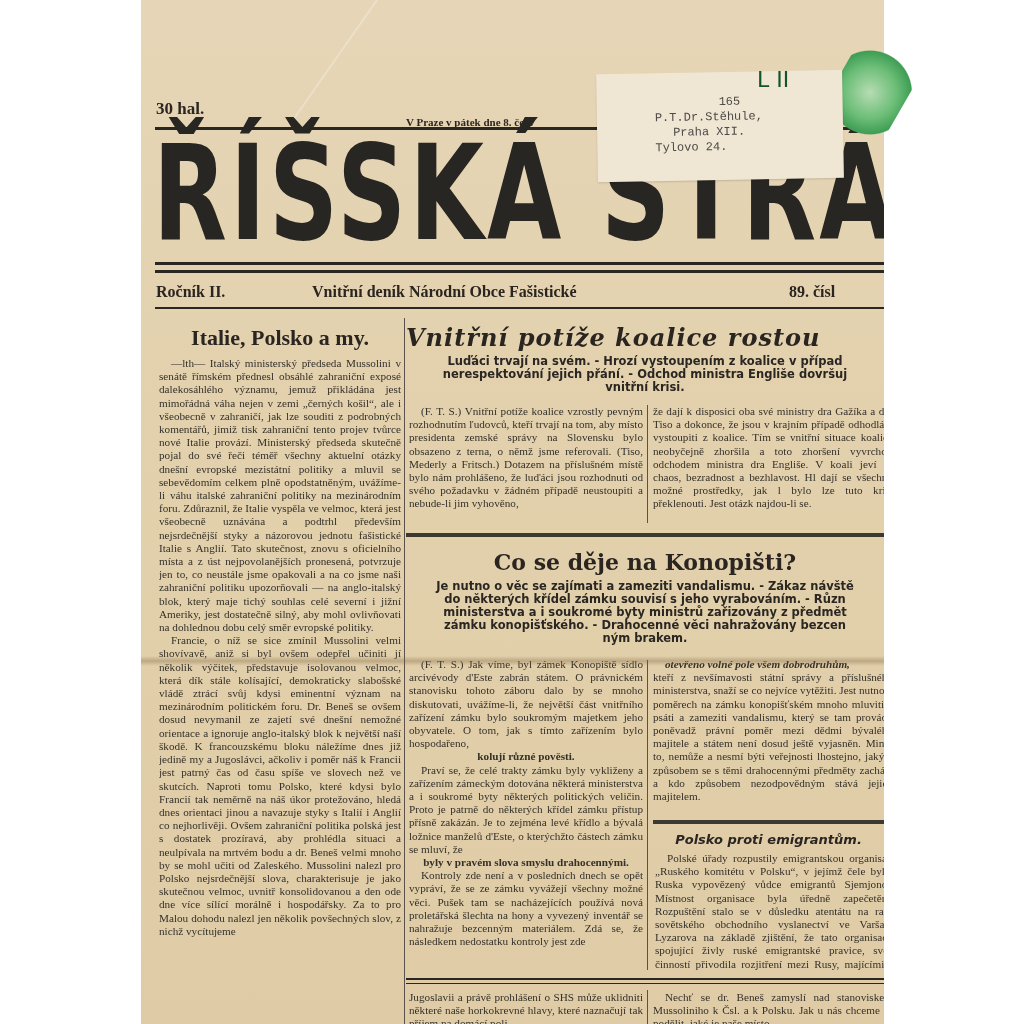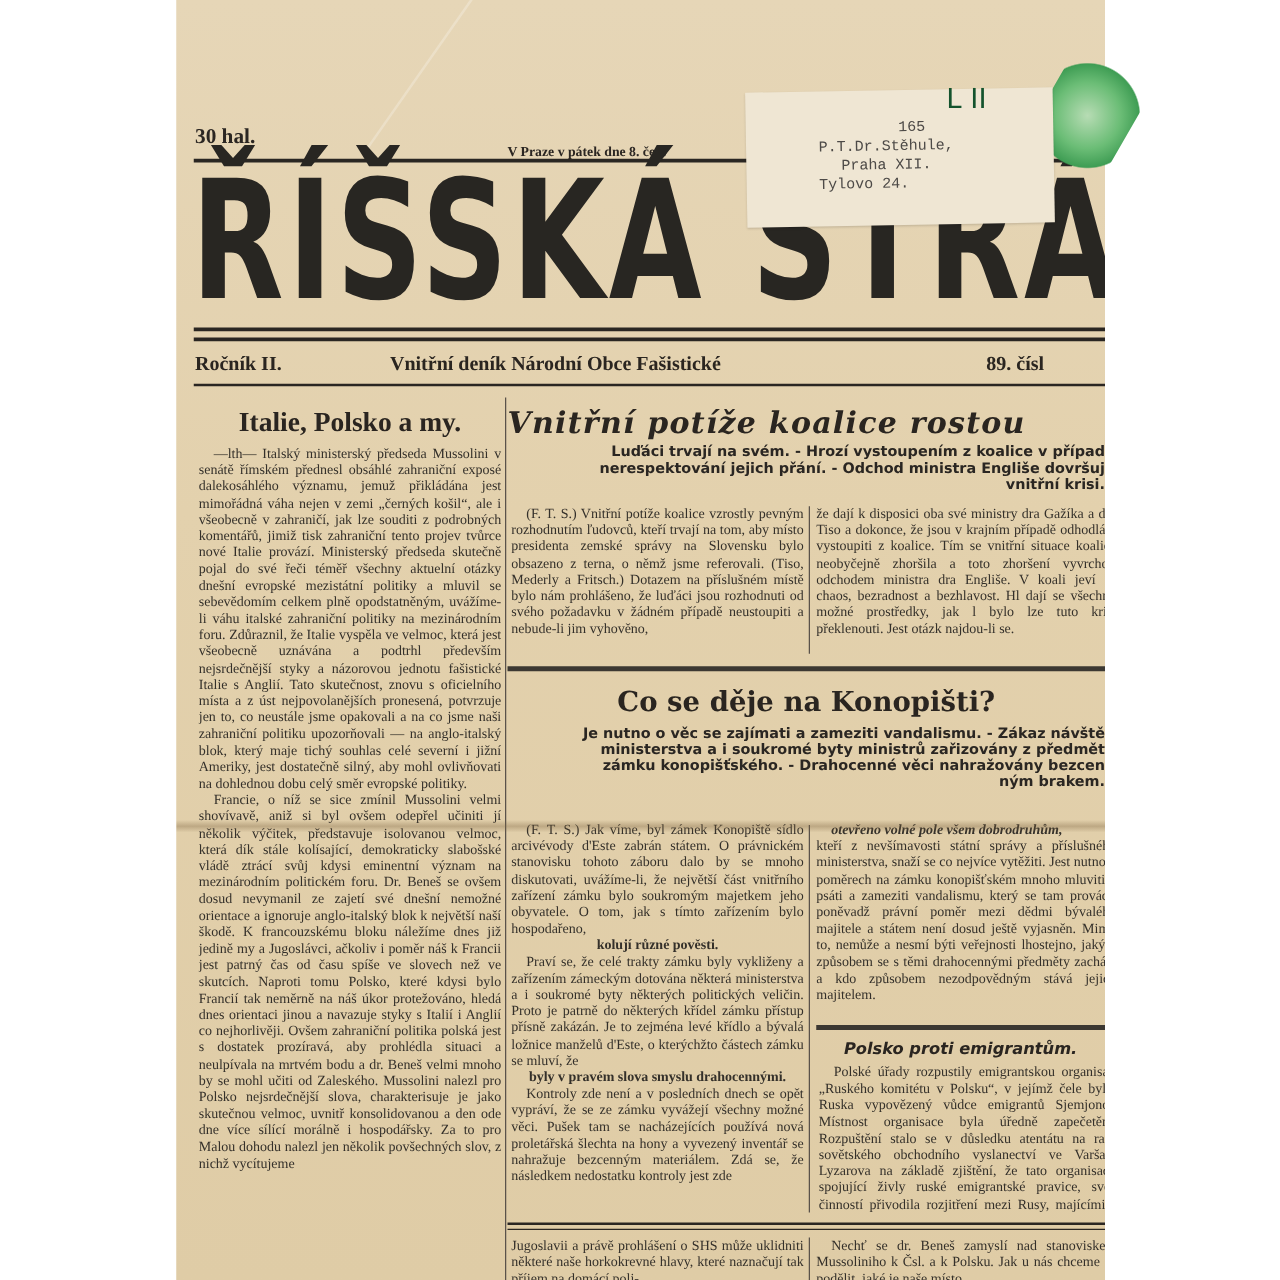--- a/index.html
+++ b/index.html
@@ -52,21 +52,21 @@
       transform: rotate(30deg); border-radius: 6px;
     }
 
     
     .col { position: absolute; font-size: 11.2px; line-height: 13.2px; text-align: justify; color: #34302a; }
     .col p { text-indent: 12px; }
     .vline { position: absolute; width: 1px; background: #5a524a; }
     .hrule-thick { position: absolute; height: 4px; background: #3c3832; }
     .h-left { position: absolute; left: 14px; top: 325px; width: 250px; font-size: 22px; font-weight: bold; text-align: center; }
     .h-vnitrni { position: absolute; left: 265px; top: 323px; font-family: "DejaVu Serif", serif; font-style: italic; font-weight: bold; font-size: 24px; white-space: nowrap; letter-spacing: 1px; }
-    .deck { position: absolute; font-family: "DejaVu Sans", sans-serif; font-weight: bold; font-size: 11.5px; line-height: 13px; text-align: right; color: #2a2622; white-space: nowrap; overflow: hidden; }
+    .deck { position: absolute; font-family: "DejaVu Sans", sans-serif; font-weight: bold; font-size: 11.5px; line-height: 13px; text-align: center; color: #2a2622; white-space: nowrap; overflow: hidden; }
     .h-kono { position: absolute; left: 265px; top: 549px; width: 478px; font-family: "DejaVu Serif", serif; font-weight: bold; font-size: 22px; text-align: center; }
     .sub-bold { font-weight: bold; text-align: center; text-indent: 0 !important; }
     .h-polsko { position: absolute; left: 510px; top: 832px; width: 235px; font-family: "DejaVu Sans", sans-serif; font-weight: bold; font-size: 13px; text-align: center; font-style: italic; }
     .clip { overflow: hidden; }
   </style>
 </head>
 <body>
 
 <div class="paper">
   <div class="diag"></div>
@@ -101,20 +101,21 @@
   <div class="vline" style="left:506px; top:405px; height:118px;"></div>
   <div class="col clip" style="left:512px; top:405px; width:240px; height:125px; text-indent:0;">
     <p style="text-indent:0">že dají k disposici oba své ministry dra Gažíka a dra Tiso a dokonce, že jsou v krajním případě odhodláni vystoupiti z koalice. Tím se vnitřní situace koalice neobyčejně zhoršila a toto zhoršení vyvrcholi odchodem ministra dra Engliše. V koali jeví se chaos, bezradnost a bezhlavost. Hl dají se všechny možné prostředky, jak l bylo lze tuto krisi překlenouti. Jest otázk najdou-li se.</p>
   </div>
 
   <div class="hrule-thick" style="left:265px; top:533px; width:478px;"></div>
 
   <div class="h-kono">Co se děje na Konopišti?</div>
   <div class="deck" style="left:265px; top:580px; width:478px;">
     <div>Je nutno o věc se zajímati a zameziti vandalismu. - Zákaz návště</div>
+    <div>do některých křídel zámku souvisí s jeho vyrabováním. - Různ</div>
     <div>ministerstva a i soukromé byty ministrů zařizovány z předmět</div>
     <div>zámku konopišťského. - Drahocenné věci nahražovány bezcen</div>
     <div>ným brakem.</div>
   </div>
   <div class="col clip" style="left:268px; top:658px; width:234px; height:314px;">
     <p>(F. T. S.) Jak víme, byl zámek Konopiště sídlo arcivévody d'Este zabrán státem. O právnickém stanovisku tohoto záboru dalo by se mnoho diskutovati, uvážíme-li, že největší část vnitřního zařízení zámku bylo soukromým majetkem jeho obyvatele. O tom, jak s tímto zařízením bylo hospodařeno,</p>
     <p class="sub-bold">kolují různé pověsti.</p>
     <p>Praví se, že celé trakty zámku byly vykliženy a zařízením zámeckým dotována některá ministerstva a i soukromé byty některých politických veličin. Proto je patrně do některých křídel zámku přístup přísně zakázán. Je to zejména levé křídlo a bývalá ložnice manželů d'Este, o kterýchžto částech zámku se mluví, že</p>
     <p class="sub-bold">byly v pravém slova smyslu drahocennými.</p>
     <p>Kontroly zde není a v posledních dnech se opět vypráví, že se ze zámku vyvážejí všechny možné věci. Pušek tam se nacházejících používá nová proletářská šlechta na hony a vyvezený inventář se nahražuje bezcenným materiálem. Zdá se, že následkem nedostatku kontroly jest zde</p>

